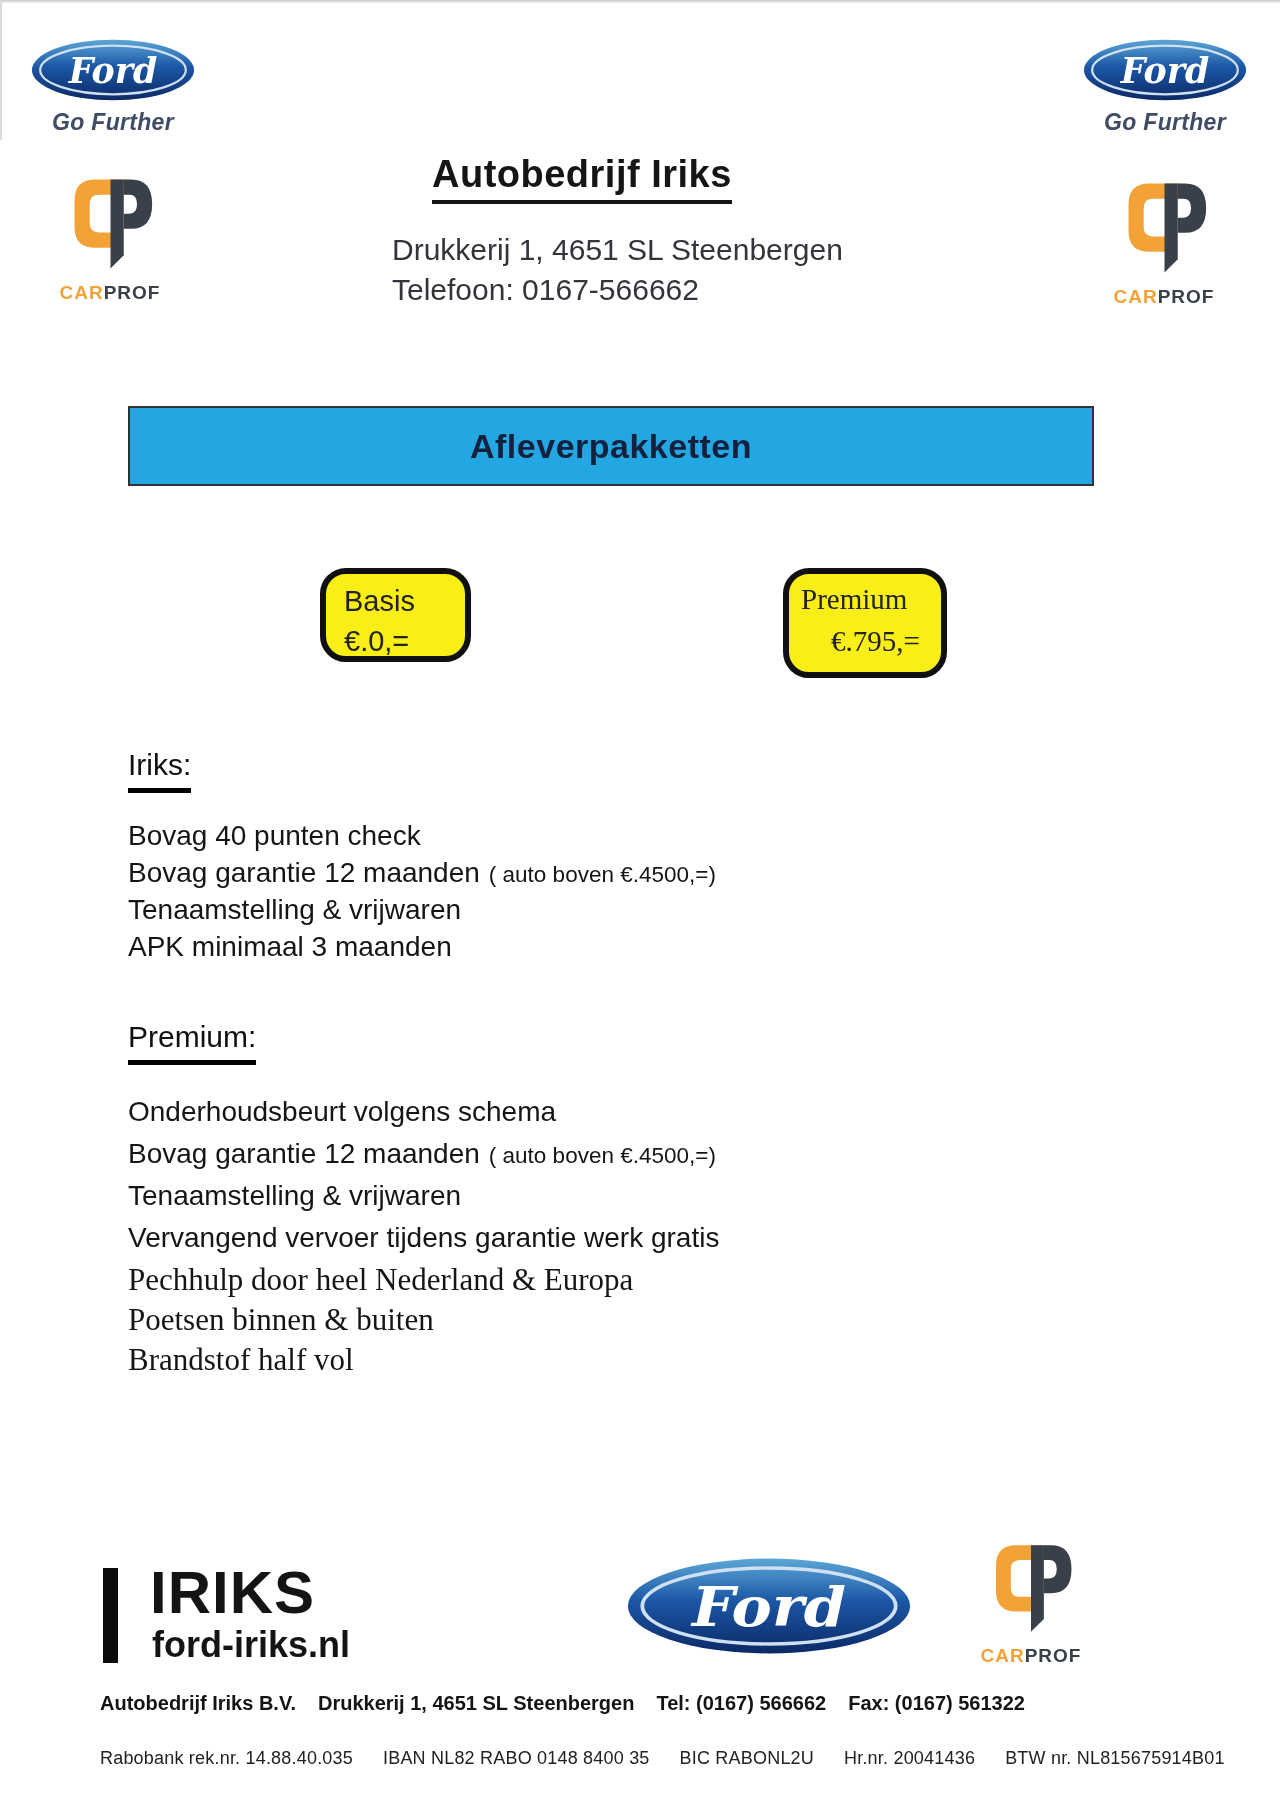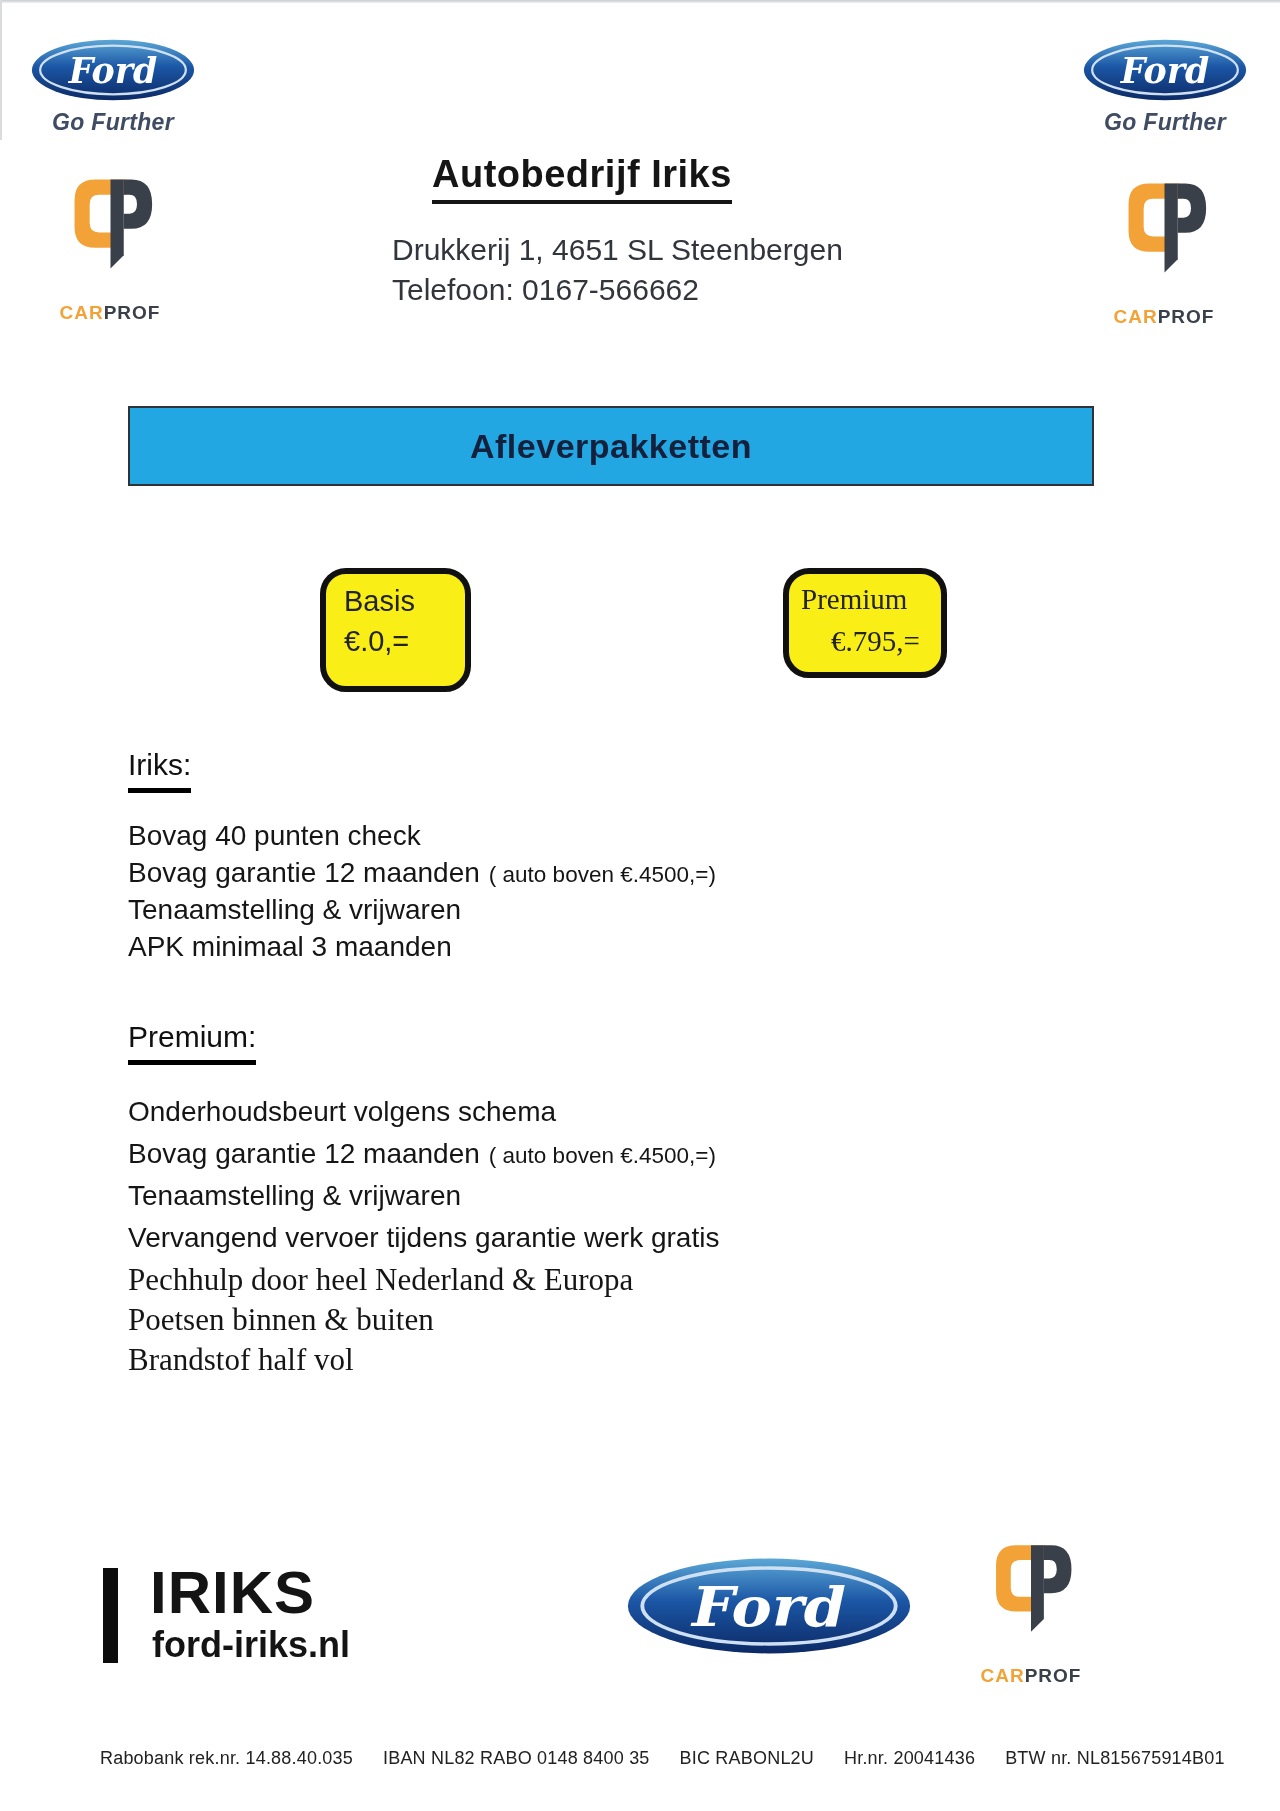--- a/index.html
+++ b/index.html
@@ -8,40 +8,40 @@
     font-family:"Liberation Sans", sans-serif; color:#1b1b1b; overflow:hidden;
   }
   .page::before { content:""; position:absolute; left:0; top:0; width:100%; height:3px;
     background:linear-gradient(#c9cdd0,#f0f1f2); }
   .page::after { content:""; position:absolute; left:0; top:0; width:2px; height:140px; background:#d9dcde; }
   .abs { position:absolute; }
 
   
   .brand { position:absolute; text-align:center; }
   .go-further { margin-top:3px; font-size:23px; font-weight:bold; color:#3F4C63; letter-spacing:.3px;font-style:italic; }
-  .cp-word { margin-top:20px; font-size:19px; font-weight:bold; letter-spacing:1px; }
+  .cp-word { margin-top:0; font-size:19px; font-weight:bold; letter-spacing:1px; }
   .cp-car { color:#F2A236; }
   .cp-prof { color:#3A4049; }
 
   
   .title { position:absolute; left:432px; top:153px; font-size:38px; font-weight:bold;
     color:#151515; border-bottom:4px solid #151515; padding-bottom:4px; letter-spacing:.5px; }
   .addr  { position:absolute; left:392px; top:233px; font-size:30px; color:#33353c; }
   .phone { position:absolute; left:392px; top:273px; font-size:30px; color:#33353c; }
 
   
   .banner { position:absolute; left:128px; top:406px; width:966px; height:80px;
     background:#22A7E3; border:2px solid #2f3337; box-sizing:border-box;
     display:flex; align-items:center; justify-content:center;
     font-size:34px; font-weight:bold; color:#15203c; letter-spacing:.5px; }
 
   
   .badge { position:absolute; background:#F9EE15; border:6px solid #101010; border-radius:26px;
     font-size:29px; color:#232323; box-sizing:border-box; }
-  .badge-basis   { left:320px; top:568px; width:151px; height:124px; padding:11px 0 0 18px; }
+  .badge-basis   { left:320px; top:568px; width:151px; height:94px; padding:11px 0 0 18px; }
   .badge-basis .price { margin-top:7px; }
   .badge-premium { left:783px; top:568px; width:164px; height:110px; padding:9px 0 0 12px;font-family:Liberation Serif, serif; }
   .badge-premium .price { margin-top:9px; padding-left:30px; }
 
   
   .sec-head { position:absolute; font-size:30px; color:#101010;
     border-bottom:5px solid #000; padding-bottom:6px; }
   .head-basis   { left:128px; top:748px; }
   .head-premium { left:128px; top:1020px; }
   .list { position:absolute; font-size:28px; color:#151515; }
@@ -170,17 +170,20 @@
     <svg width="92" height="103" viewBox="0 0 100 112">
       <path d="M66 8 H34 Q12 8 12 30 V58 Q12 80 34 80 H56 V64 H38 Q28 64 28 54 V34 Q28 24 38 24 H66 Z" fill="#F2A236"></path>
       <path d="M50 8 H64 V88 L50 102 Z" fill="#3A4049"></path>
       <path d="M64 8 H72 Q94 8 94 34 Q94 60 72 60 H64 V44 H70 Q78 44 78 34 Q78 24 70 24 H64 Z" fill="#3A4049"></path>
     </svg>
     <div class="cp-word">
       <span class="cp-car">CAR</span><span class="cp-prof">PROF</span>
     </div>
   </div>
 
+  <div class="foot-line1">
+    <span>Autobedrijf Iriks B.V.</span><span>Drukkerij 1, 4651 SL Steenbergen</span><span>Tel: (0167) 566662</span><span>Fax: (0167) 561322</span>
+  </div>
   <div class="foot-line2">
     <span>Rabobank rek.nr. 14.88.40.035</span><span>IBAN NL82 RABO 0148 8400 35</span><span>BIC RABONL2U</span><span>Hr.nr. 20041436</span><span>BTW nr. NL815675914B01</span>
   </div>
 
 </div>
 
 </body></html>

